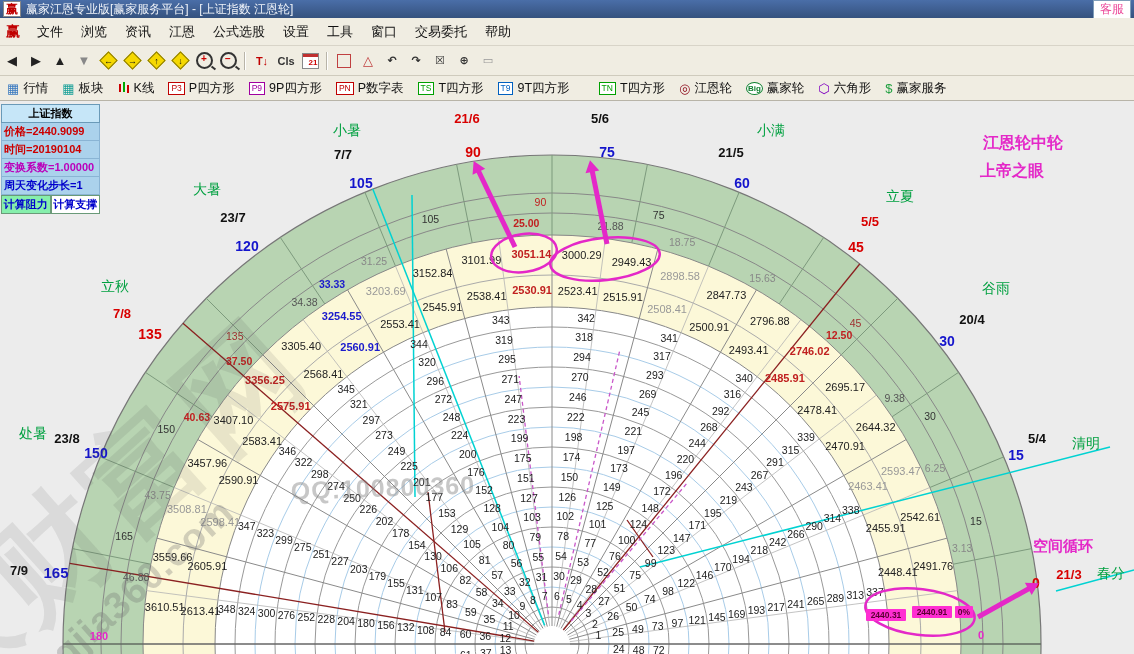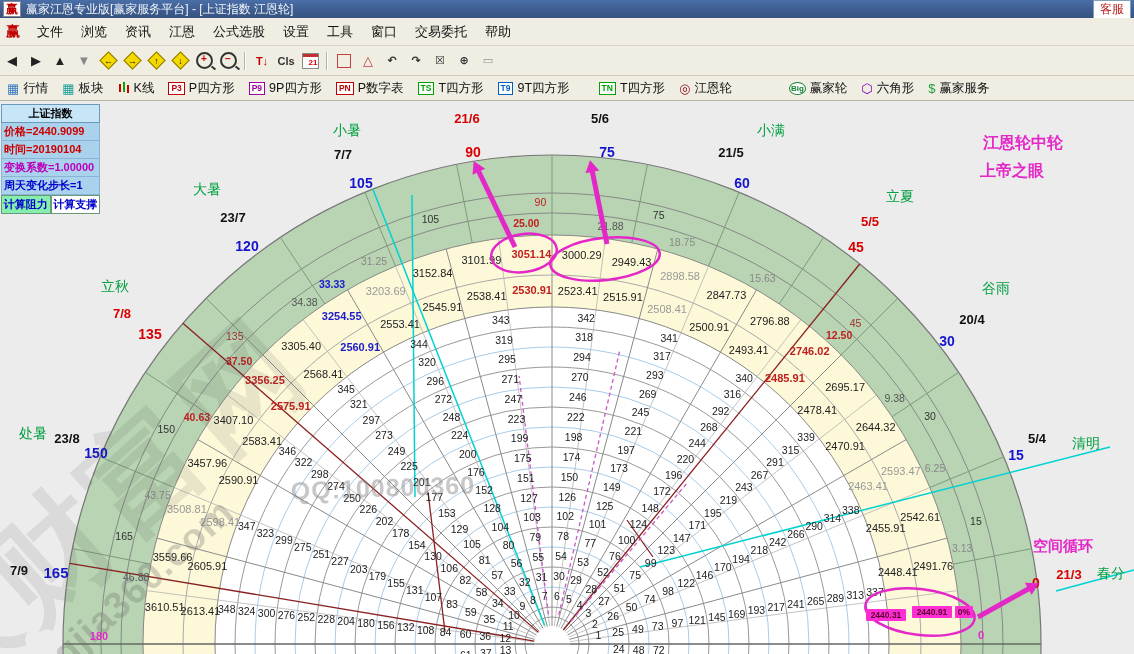--- a/index.html
+++ b/index.html
@@ -1,40 +1,40 @@
 <!DOCTYPE html>
 <html><head>
 <meta charset="utf-8">
 <style>
   html,body{margin:0;padding:0;}
   body{width:1134px;height:654px;overflow:hidden;position:relative;background:#ececec;
        font-family:"Liberation Sans","DejaVu Sans",sans-serif;}
   .titlebar{position:absolute;top:0;left:0;right:0;height:18px;background:linear-gradient(#4a6ea8,#35527e);
        color:#f0f4fa;font-size:12px;display:flex;align-items:center;padding:0 3px;z-index:30;}
   .app-logo{background:#fff;color:#c00000;font-weight:bold;font-size:12px;line-height:14px;padding:0 2px;margin-right:5px;border:1px solid #888;}
-  .kefu{margin-left:auto;background:#ffffff;color:#b91c1c;font-size:12px;padding:0 6px;border:1px solid #7f9db9;cursor:pointer;}
+  .kefu{margin-left:auto;background:#ffffff;color:#ec4899;font-size:12px;padding:0 6px;border:1px solid #7f9db9;cursor:pointer;}
   .menubar{position:absolute;top:18px;left:0;right:0;height:27px;background:#f0ede2;border-bottom:1px solid #d8d4c8;
        display:flex;align-items:center;font-size:13px;color:#111;z-index:30;}
   .menu-logo{color:#c00000;font-weight:bold;margin:0 8px 0 6px;font-size:14px;}
   .menu-item{padding:2px 9px;cursor:pointer;}
   .tb{position:absolute;left:0;right:0;background:#f0ede2;display:flex;align-items:center;z-index:30;border-bottom:1px solid #cfcbbd;}
   .tb1{top:46px;height:29px;}
   .tb2{top:76px;height:24px;border-bottom:1px solid #b8b4a8;}
   .ti{width:22px;height:20px;display:inline-flex;align-items:center;justify-content:center;font-size:13px;color:#222;margin:0 1px;cursor:pointer;}
   .sep{width:1px;height:18px;background:#b8b4a8;margin:0 4px;border-right:1px solid #fff;}
   .dia{width:11px;height:11px;transform:rotate(45deg);background:#f5d800;border:1px solid #8a7a00;position:relative;}
   .dia>span{position:absolute;inset:0;transform:rotate(-45deg);display:flex;align-items:center;justify-content:center;font-size:9px;color:#111;font-weight:bold;}
   .zoomi{width:13px;height:13px;border:2px solid #333;border-radius:50%;font-size:10px;line-height:9px;text-align:center;color:#c00;font-weight:bold;position:relative;}
   .zoomi:after{content:"";position:absolute;width:5px;height:2px;background:#333;right:-5px;bottom:-2px;transform:rotate(40deg);}
   .cal{width:15px;height:14px;border:1px solid #888;background:#fff;font-size:8px;text-align:right;color:#c00;font-weight:bold;line-height:11px;}
   .cal>i{display:block;height:3px;background:#c03030;}
   .sqr{width:12px;height:12px;border:1px solid #c04040;}
   .txt-ic{font-size:11px;font-weight:bold;}
   .tb2-btn{display:inline-flex;align-items:center;gap:4px;font-size:12.5px;color:#111;padding:2px 7px;cursor:pointer;white-space:nowrap;}
-  .badge{font-size:8.5px;font-weight:bold;border:1px solid;padding:0 2px;line-height:11px;background:#fff;}
+  .badge{font-size:8.5px;font-weight:normal;border:1px solid;padding:0 2px;line-height:11px;background:#fff;}
   .roundb{font-size:8px;font-weight:bold;border:1px solid;border-radius:50%;padding:1px 1px;line-height:9px;background:#fff;}
   .bars{display:inline-block;width:12px;height:12px;background:
      linear-gradient(#c00,#c00) 1px 2px/2px 8px no-repeat,
      linear-gradient(#0a0,#0a0) 5px 0px/2px 10px no-repeat,
      linear-gradient(#c00,#c00) 9px 3px/2px 8px no-repeat;}
   .glyph-ic{font-size:13px;line-height:13px;}
   #infopanel{position:absolute;left:1px;top:104px;width:99px;z-index:20;font-size:11px;}
   #infopanel .hdr{background:#c6e6f8;border:1px solid #6a9ab8;text-align:center;color:#000;padding:1px 0;font-weight:bold;}
   #infopanel .row{background:#abd2ec;border:1px solid #8ab4d4;border-top:none;padding:1px 2px;font-weight:bold;white-space:nowrap;}
   #infopanel .btns{display:flex;}
@@ -562,21 +562,21 @@
     </span>
     <span class="tb2-btn">
       <span class="badge" style="color: rgb(0, 160, 0); border-color: rgb(0, 160, 0); margin-left: 15px;">TN</span>
       <span>T四方形</span>
     </span>
     <span class="tb2-btn">
       <span class="glyph-ic" style="color: rgb(144, 16, 32);">◎</span>
       <span>江恩轮</span>
     </span>
     <span class="tb2-btn">
-      <span class="roundb" style="color: rgb(16, 128, 48); border-color: rgb(16, 128, 48); margin-left: 43px;">Big</span>
+      <span class="roundb" style="color: rgb(16, 128, 48); border-color: rgb(16, 128, 48);">Big</span>
       <span>赢家轮</span>
     </span>
     <span class="tb2-btn">
       <span class="glyph-ic" style="color: rgb(128, 0, 192);">⬡</span>
       <span>六角形</span>
     </span>
     <span class="tb2-btn">
       <span class="glyph-ic" style="color: rgb(32, 160, 64);">$</span>
       <span>赢家服务</span>
     </span>

